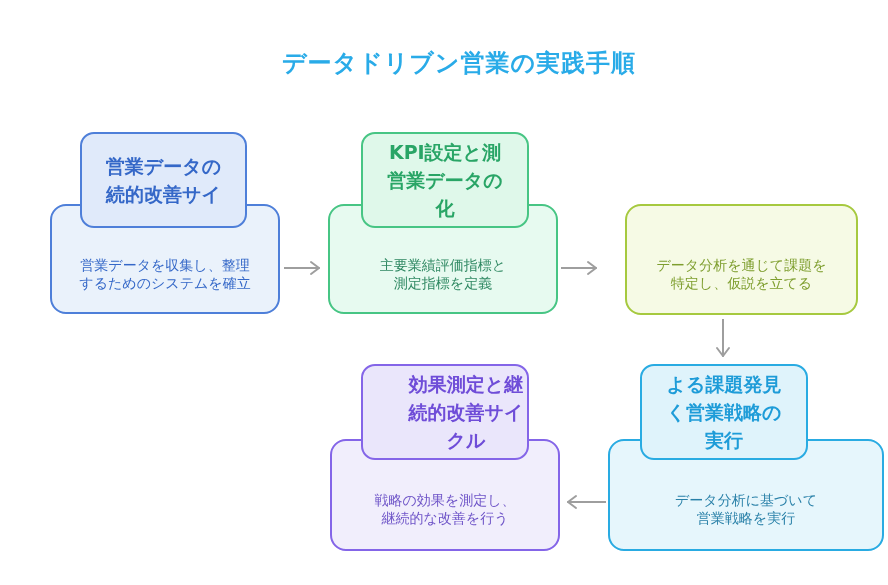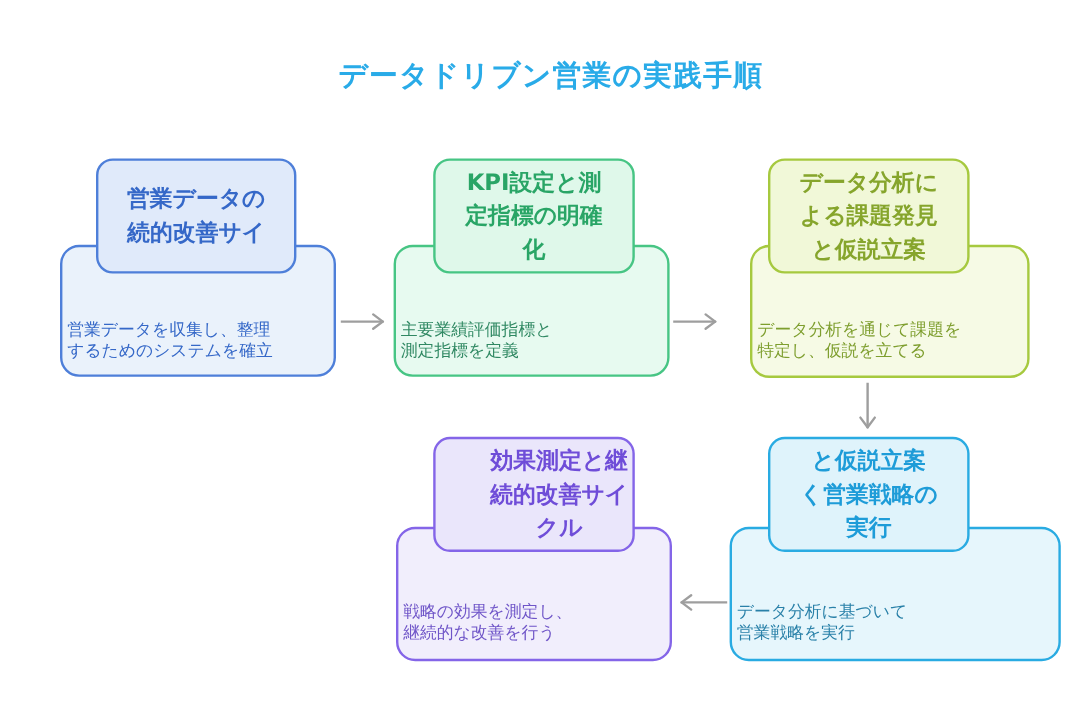--- a/index.html
+++ b/index.html
@@ -14,21 +14,21 @@
   .group { position:absolute; }
   .box { position:absolute; box-sizing:border-box; border:2px solid var(--border); }
   .body-box { border-radius:16px; background:var(--body-bg); z-index:1; }
   .header-box {
     border-radius:14px; background:var(--header-bg); z-index:2;
     display:flex; align-items:center; justify-content:center;
     text-align:center; font-size:19px; line-height:28px; font-weight:600;
     color:var(--header-text); white-space:pre-line;
   }
   .body-text {
-    position:absolute; left:4px; right:4px; top:60px; text-align:left;
+    position:absolute; left:4px; right:4px; top:50px; text-align:center;
     font-size:14px; line-height:18px; color:var(--body-text); white-space:pre-line;
   }
   
   .g1 { left:50px;  top:132px; width:230px; height:182px; }
   .g2 { left:328px; top:132px; width:230px; height:182px; }
   .g3 { left:609px; top:132px; width:233px; height:183px; }
   .g4 { left:608px; top:364px; width:232px; height:187px; }
   .g5 { left:330px; top:364px; width:230px; height:187px; }
   .g1 .body-box { left:0; top:72px; width:230px; height:110px; }
   .g1 .header-box { left:30px; top:0; width:167px; height:96px; }
@@ -61,40 +61,37 @@
     <div class="box header-box">営業データの
 続的改善サイ</div>
   </div>
 
   <div class="group g2" style="--border: #47C584; --header-bg: #DFF8EA; --body-bg: #E7FAF0; --header-text: #29A566; --body-text: #2F8862;">
     <div class="box body-box">
       <div class="body-text">主要業績評価指標と
 測定指標を定義</div>
     </div>
     <div class="box header-box">KPI設定と測
-定指標の明確
+営業データの
 化</div>
   </div>
 
   <div class="group g3" style="--border: #A6C93F; --header-bg: #F1F8D8; --body-bg: #F6FAE5; --header-text: #86A52C; --body-text: #7E9E2E;">
     <div class="box body-box">
       <div class="body-text">データ分析を通じて課題を
 特定し、仮説を立てる</div>
     </div>
-    <div class="box header-box">データ分析に
-よる課題発見
-と仮説立案</div>
   </div>
 
   <div class="group g4" style="--border: #29ABE2; --header-bg: #DFF3FB; --body-bg: #E6F6FC; --header-text: #1E9CD8; --body-text: #2980A8;">
     <div class="box body-box">
       <div class="body-text">データ分析に基づいて
 営業戦略を実行</div>
     </div>
-    <div class="box header-box">と仮説立案
+    <div class="box header-box">よる課題発見
 く営業戦略の
 実行</div>
   </div>
 
   <div class="group g5" style="--border: #8465E8; --header-bg: #EAE6FB; --body-bg: #F1EEFC; --header-text: #6F4DD8; --body-text: #6F55C8;">
     <div class="box body-box">
       <div class="body-text">戦略の効果を測定し、
 継続的な改善を行う</div>
     </div>
     <div class="box header-box">効果測定と継

